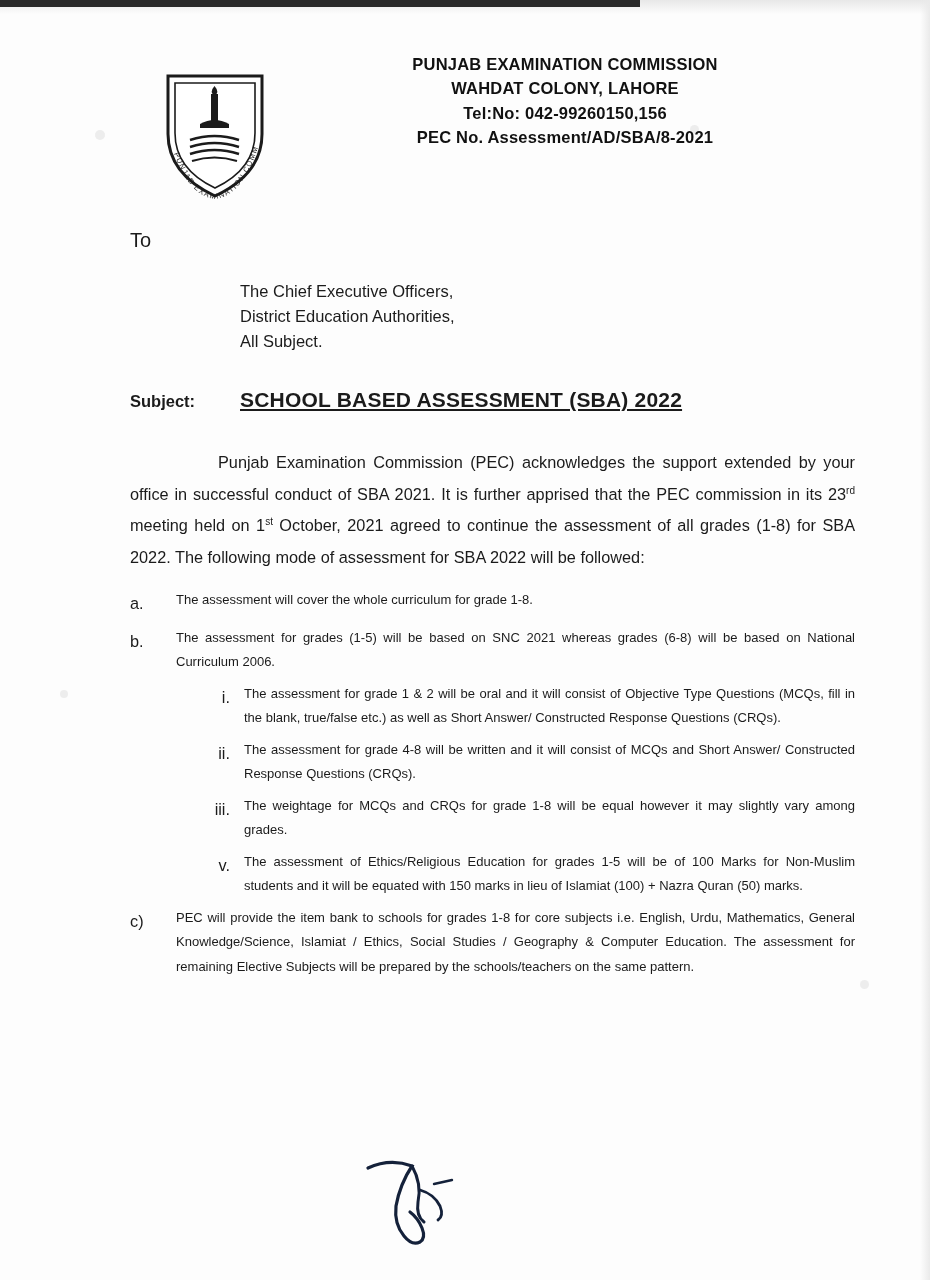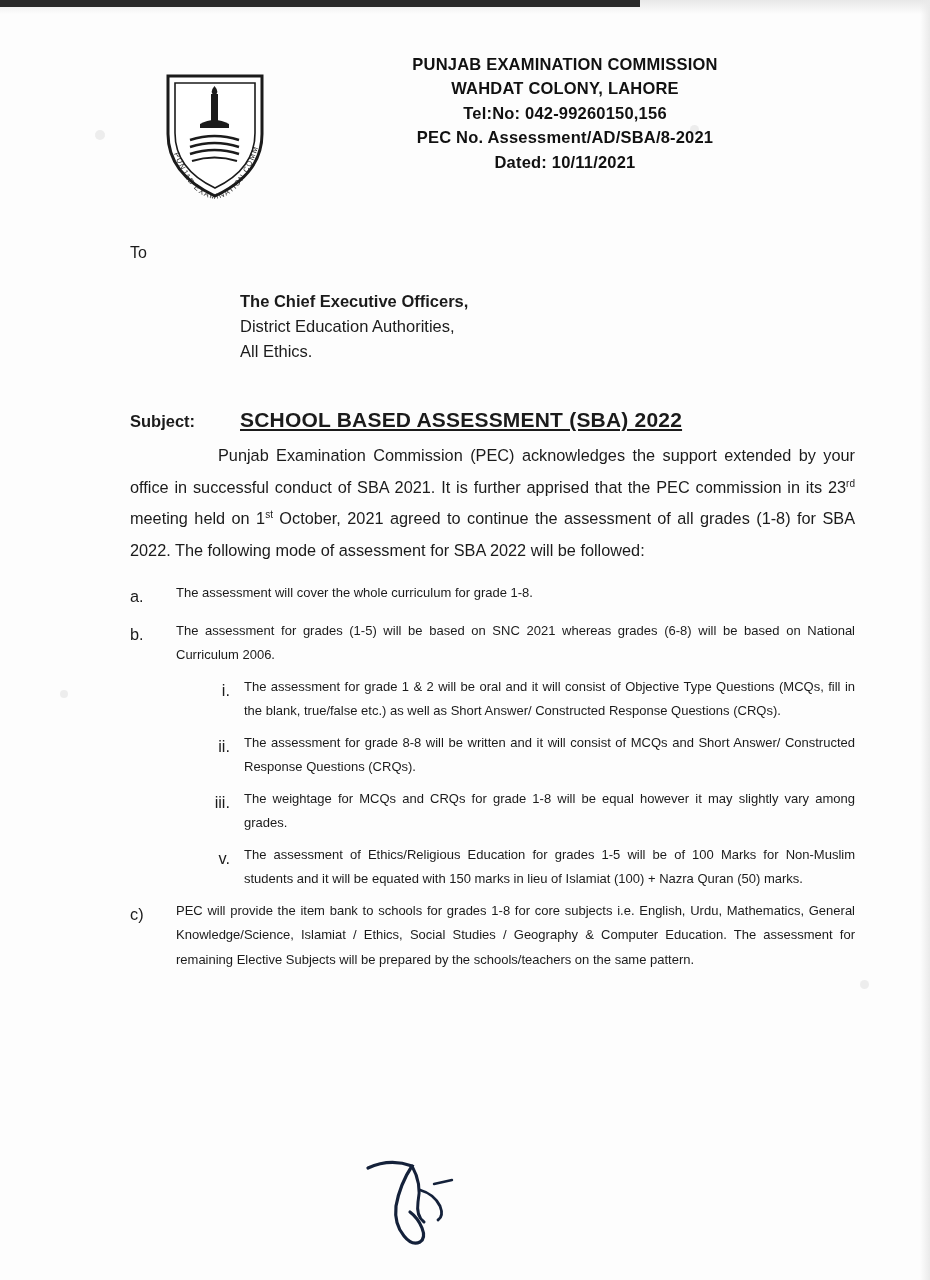--- a/index.html
+++ b/index.html
@@ -75,51 +75,51 @@
     color: #111;
   }
   .u { }
 
   .body-area {
     padding: 0 75px 0 130px;
     font-size: 16px;
     line-height: 1.5;
   }
   .to-line {
-    margin-top: 44px;
-    font-size: 16px;
+    margin-top: 28px;
+    font-size: 20px;
   }
   .addressee {
     margin-top: 14px;
     margin-left: 110px;
     line-height: 1.52;
     font-size: 16.5px;
   }
-  .addressee .bold { font-weight: bold; margin-top: 24px; }
+  .addressee .bold { font-weight: normal; margin-top: 24px; }
 
   .subject-row {
-    margin-top: 40px;
+    margin-top: 30px;
     display: flex;
     align-items: baseline;
   }
   .subject-label {
     font-weight: bold;
     font-size: 16.5px;
     width: 110px;
     flex: 0 0 auto;
   }
   .subject-value {
     font-weight: bold;
     font-size: 21px;
     text-decoration: underline;
     letter-spacing: 0.2px;
   }
 
   .para {
-    margin-top: 4px;
+    margin-top: 31px;
     text-align: justify;
     font-size: 16.3px;
     line-height: 1.95;
     text-indent: 88px;
   }
   sup { font-size: 10px; vertical-align: super; }
 
   .list {
     margin-top: 14px;
   }
@@ -205,34 +205,31 @@
       </svg>
     </div>
 
     <div class="header-text">
       <div>PUNJAB EXAMINATION COMMISSION</div>
       <div>WAHDAT COLONY, LAHORE</div>
       <div class="u">Tel:No: 042-99260150,156</div>
       <div>
         <span>PEC No. </span><span class="u">Assessment/AD/SBA/8-2021</span>
       </div>
-      <div>
-        <span>Dated: </span><span class="u">10/11/2021</span>
-      </div>
     </div>
   </div>
 
   <div class="body-area">
 
     <div class="to-line">To</div>
 
     <div class="addressee">
       <div class="bold">The Chief Executive Officers,</div>
       <div>District Education Authorities,</div>
-      <div>All Ethics.</div>
+      <div>All Subject.</div>
     </div>
 
     <div class="subject-row">
       <div class="subject-label">Subject:</div>
       <div class="subject-value">SCHOOL BASED ASSESSMENT (SBA) 2022</div>
     </div>
 
     <div class="para"><span>Punjab Examination Commission (PEC) acknowledges the support extended by your office in successful conduct of SBA 2021. It is further apprised that the PEC commission in its 23</span><sup>rd</sup><span> meeting held on 1</span><sup>st</sup><span> October, 2021 agreed to continue the assessment of all grades (1-8) for SBA 2022. The following mode of assessment for SBA 2022 will be followed:</span></div>
 
     <div class="list">
@@ -247,21 +244,21 @@
         <div class="text">The assessment for grades (1-5) will be based on SNC 2021 whereas grades (6-8) will be based on National Curriculum 2006.</div>
       </div>
 
       <div class="sublist">
         <div class="item">
           <div class="marker right">i.</div>
           <div class="text">The assessment for grade 1 &amp; 2 will be oral and it will consist of Objective Type Questions (MCQs, fill in the blank, true/false etc.) as well as Short Answer/ Constructed Response Questions (CRQs).</div>
         </div>
         <div class="item">
           <div class="marker right">ii.</div>
-          <div class="text">The assessment for grade 8-8 will be written and it will consist of MCQs and Short Answer/ Constructed Response Questions (CRQs).</div>
+          <div class="text">The assessment for grade 4-8 will be written and it will consist of MCQs and Short Answer/ Constructed Response Questions (CRQs).</div>
         </div>
         <div class="item">
           <div class="marker right">iii.</div>
           <div class="text">The weightage for MCQs and CRQs for grade 1-8 will be equal however it may slightly vary among grades.</div>
         </div>
         <div class="item">
           <div class="marker right">v.</div>
           <div class="text">The assessment of Ethics/Religious Education for grades 1-5 will be of 100 Marks for Non-Muslim students and it will be equated with 150 marks in lieu of Islamiat (100) + Nazra Quran (50) marks.</div>
         </div>
       </div>

